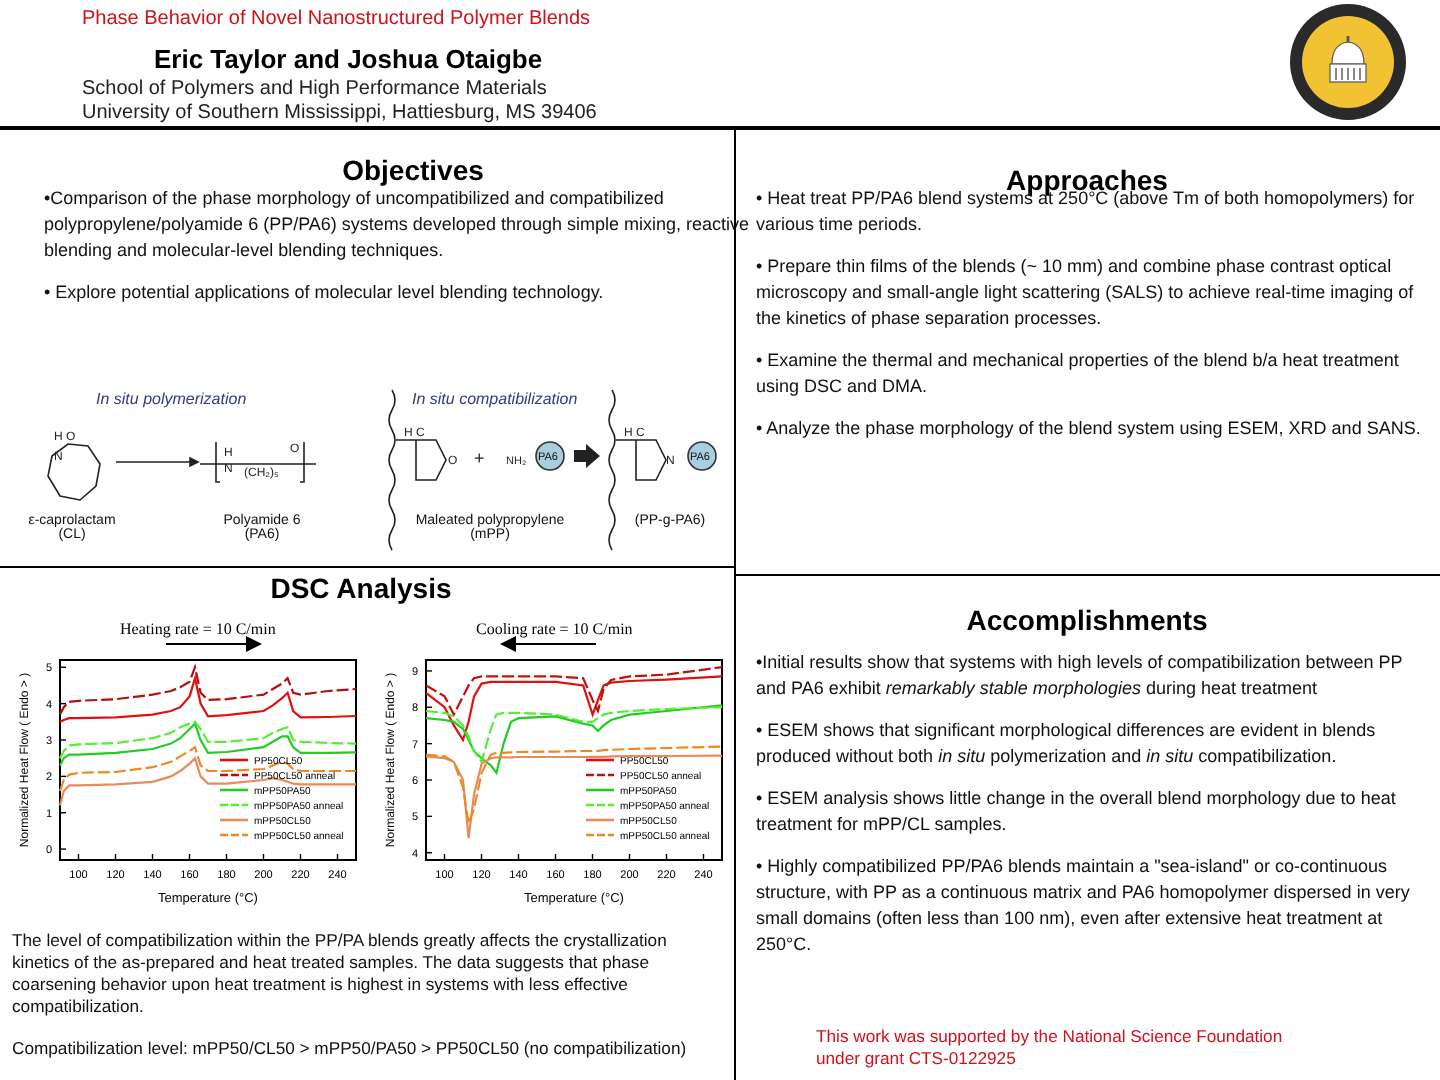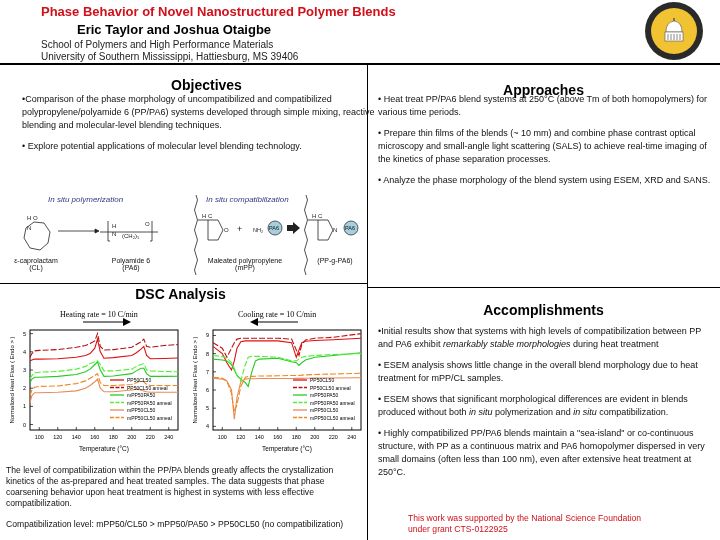--- a/index.html
+++ b/index.html
@@ -1,19 +1,19 @@
 <!DOCTYPE html>
 <html><head>
 <meta charset="utf-8">
 <style>
   * { box-sizing: border-box; margin: 0; padding: 0; }
   html, body { width: 720px; height: 540px; background: #fff; overflow: hidden; }
   body { position: relative; font-family: "Liberation Sans", "DejaVu Sans", sans-serif; color: #000; }
   .abs { position: absolute; }
-  #title { left: 41px; top: 4px; font-size: 13px; font-weight: bold; color: #d0101a; }
+  #title { left: 41px; top: 4px; font-size: 10px; font-weight: normal; color: #d0101a; }
   #authors { left: 41px; top: 22px; font-size: 13px; font-weight: bold; margin-left: 36px; }
   #affil1 { left: 41px; top: 39px; font-size: 10px; color: #222; }
   #affil2 { left: 41px; top: 51px; font-size: 10px; color: #222; }
   #seal { left: 645px; top: 2px; width: 58px; height: 58px; border-radius: 50%; background: #2a2a2a; }
   #seal .ring { position:absolute; left:6px; top:6px; width:46px; height:46px; border-radius:50%; background:#f1c232; }
   #seal .dome { position:absolute; left:17px; top:16px; width:24px; height:26px; }
   .hline { position: absolute; height: 2px; background: #000; }
   .vline { position: absolute; width: 1px; background: #000; }
   .sect-h { position: absolute; font-size: 14px; font-weight: bold; text-align: center; }
   .para { position: absolute; font-size: 9px; line-height: 13px; color: #111; }
@@ -100,20 +100,21 @@
 </svg>
 <div class="chem-label" style="left:0;top:257px;width:72px;"><span>ε-caprolactam</span><br><span>(CL)</span></div>
 <div class="chem-label" style="left:95px;top:257px;width:72px;"><span>Polyamide 6</span><br><span>(PA6)</span></div>
 <div class="chem-label" style="left:200px;top:257px;width:90px;"><span>Maleated polypropylene</span><br><span>(mPP)</span></div>
 <div class="chem-label" style="left:305px;top:257px;width:60px;"><span>(PP-g-PA6)</span></div>
 
 <div class="sect-h" style="left:367px;top:82px;width:353px;">Approaches</div>
 <div class="para" style="left:378px;top:93px;width:336px;">
   <p>•  Heat treat PP/PA6 blend systems at 250°C (above Tm of both homopolymers) for various time periods.</p>
   <p>•  Prepare thin films of the blends (~ 10 mm) and combine phase contrast optical microscopy and small-angle light scattering (SALS) to achieve real-time imaging of the kinetics of phase separation processes.</p>
+  <p>•  Examine the thermal and mechanical properties of the blend b/a heat treatment using DSC and DMA.</p>
   <p>•  Analyze the phase morphology of the blend system using ESEM, XRD and SANS.</p>
 </div>
 
 <div class="sect-h" style="left:88px;top:286px;width:185px;">DSC Analysis</div>
 
 <div class="chart-title" style="left:60px;top:310px;">Heating rate = 10 C/min</div>
 <svg class="abs" style="left:83px;top:318px;" width="50" height="8">
     <line x1="0" y1="4" x2="42" y2="4" stroke="#000" stroke-width="1"></line>
     <polygon points="40,0 48,4 40,8" fill="#000"></polygon>
   </svg>
@@ -225,20 +226,20 @@
     <line x1="110" y1="91.5" x2="124" y2="91.5" stroke="#ee8820" stroke-width="1.3" stroke-dasharray="4 1.5"></line>
     <text x="127" y="93.5" font-size="5">mPP50CL50 anneal</text>
   </svg>
 
 <div class="para" style="left:6px;top:465px;width:355px;font-size:8.6px;line-height:11px;">The level of compatibilization within the PP/PA blends greatly affects the crystallization kinetics of the as-prepared and heat treated samples.  The data suggests that phase coarsening behavior upon heat treatment is highest in systems with less effective compatibilization.</div>
 <div class="para" style="left:6px;top:518px;width:362px;font-size:8.6px;">Compatibilization level:  mPP50/CL50 &gt; mPP50/PA50 &gt; PP50CL50 (no compatibilization)</div>
 
 <div class="sect-h" style="left:367px;top:302px;width:353px;">Accomplishments</div>
 <div class="para" style="left:378px;top:325px;width:336px;">
   <p><span>•Initial results show that systems with high levels of compatibilization between PP and PA6 exhibit </span><i>remarkably stable morphologies</i><span> during heat treatment</span></p>
+  <p><span>•  ESEM shows that significant morphological differences are evident in blends produced without both </span><i>in situ</i><span> polymerization and </span><i>in situ</i><span> compatibilization.</span></p>
   <p>•  ESEM analysis shows little change in the overall blend morphology due to heat treatment for mPP/CL samples.</p>
-  <p><span>•  ESEM shows that significant morphological differences are evident in blends produced without both </span><i>in situ</i><span> polymerization and </span><i>in situ</i><span> compatibilization.</span></p>
   <p>•  Highly compatibilized PP/PA6 blends maintain a "sea-island" or co-continuous structure, with PP as a continuous matrix and PA6 homopolymer dispersed in very small domains (often less than 100 nm), even after extensive heat treatment at 250°C.</p>
 </div>
 <div class="para red" style="left:408px;top:513px;width:300px;font-size:8.6px;line-height:11px;">
   <div>This work was supported by the National Science Foundation</div>
   <div>under grant CTS-0122925</div>
 </div>
 
 </body></html>

